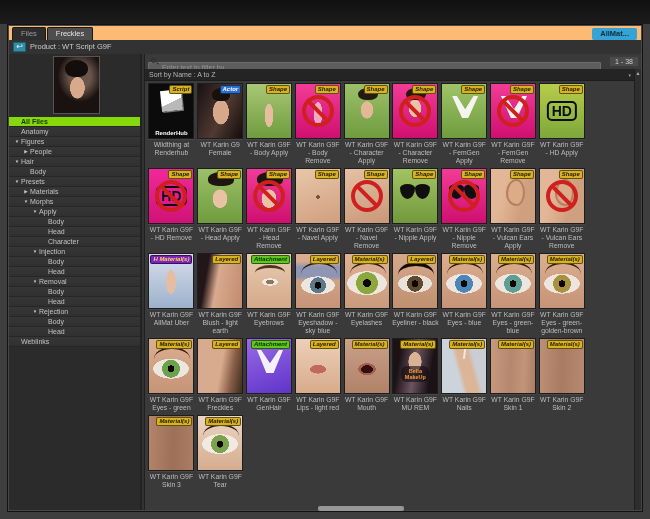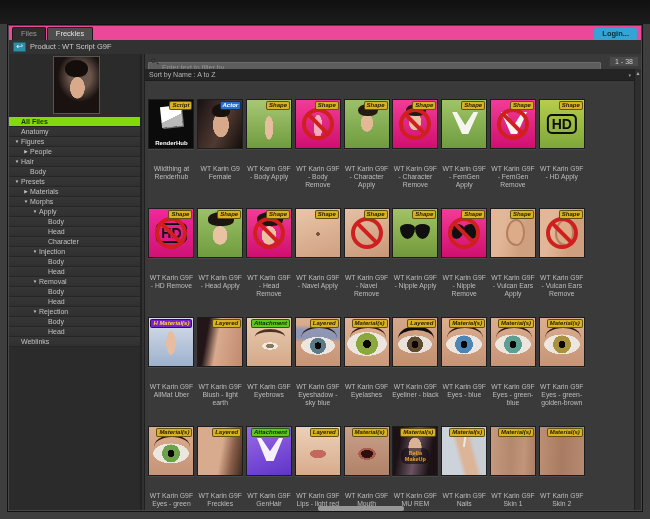--- a/index.html
+++ b/index.html
@@ -1,21 +1,21 @@
 <!DOCTYPE html>
 <html><head>
 <meta charset="utf-8">
 <style>
 *{margin:0;padding:0;box-sizing:border-box}
 html,body{width:650px;height:519px;overflow:hidden}
 body{position:relative;background:#3e3e3e;font-family:"Liberation Sans",sans-serif;-webkit-font-smoothing:antialiased}
 .topstrip{position:absolute;left:0;top:0;width:650px;height:24px;background:linear-gradient(#101010,#1c1c1c)}
 .window{position:absolute;left:7px;top:24px;width:636px;height:488px;background:#323232;border:1px solid #121212;box-shadow:inset 0 0 0 1px #474747}
 
-.tabstrip{position:absolute;left:1px;top:1px;right:1px;height:14px;background:#ec4899;display:flex;align-items:flex-end;padding-left:3px}
+.tabstrip{position:absolute;left:1px;top:1px;right:1px;height:14px;background:#fdba74;display:flex;align-items:flex-end;padding-left:3px}
 .tab{font-size:7.5px;color:#9a9a9a;background:#2d2d2d;padding:2px 8px 2px;border:1px solid #181818;border-bottom:none;border-radius:2px 2px 0 0;margin-right:1px;line-height:8px}
 .tab.active{background:#4e4e4e;color:#e4e4e4}
 .login{position:absolute;right:4px;top:2px;background:#35a3d4;color:#0d2d3d;font-size:7.5px;font-weight:bold;padding:2px 8px;border-radius:2px;line-height:8px}
 
 .toolbar{position:absolute;left:1px;top:15px;right:1px;height:13px;display:flex;align-items:center;gap:4px;padding-left:4px}
 .backbtn{width:13px;height:10px;background:#2f8fa6;border:1px solid #1d6376;border-radius:1px;color:#eaf6ff;font-size:8px;line-height:8px;text-align:center}
 .toolbar-label{font-size:7.5px;color:#c9c9c9}
 
 .sidebar{position:absolute;left:1px;top:29px;width:133px;bottom:1px;background:#2b2b2b;border-right:2px solid #222}
 .preview{position:absolute;left:44px;top:2px;width:47px;height:58px;border:1px solid #555;
@@ -36,21 +36,21 @@
 .mag::after{content:"";position:absolute;left:3.6px;top:4.2px;width:3.4px;height:1.3px;background:#2e2e2e;transform:rotate(45deg)}
 .range{width:30px;text-align:center;font-size:7px;color:#cfcfcf;background:#4a4a4a;border:1px solid #3c3c3c;height:11px;line-height:10px}
 .sortrow{position:absolute;left:0;top:15px;right:7px;height:12px;background:#242424;color:#b4b4b4;font-size:7px;line-height:12px;padding-left:4px;border-bottom:1px solid #1c1c1c}
 .sortrow .caret{position:absolute;right:3px;top:0;font-size:5px;color:#9a9a9a}
 .vrail{position:absolute;right:0;top:15px;width:7px;bottom:0;background:#2e2e2e;border-left:1px solid #1f1f1f}
 .vrail .up{display:block;font-size:5px;line-height:6px;color:#b0b0b0;text-align:center;margin-top:1px}
 .hscroll{position:absolute;left:318px;top:506px;width:86px;height:5px;background:#979797;border-radius:2px}
 
 .grid{position:absolute;left:2px;top:29px;right:8px;display:flex;flex-wrap:wrap;align-content:flex-start}
 .cell{width:48.8px;margin-bottom:3px}
-.thumb{width:46px;height:50px;margin:16px auto;position:relative;border:1px solid #1d1d1d;box-shadow:0 1px 0 rgba(255,255,255,.07);overflow:hidden}
+.thumb{width:46px;height:56px;margin:0 auto;position:relative;border:1px solid #1d1d1d;box-shadow:0 1px 0 rgba(255,255,255,.07);overflow:hidden}
 .badge{position:absolute;top:1px;right:1px;font-size:6px;font-weight:bold;font-style:italic;line-height:7px;padding:0 2px;border-radius:2px;border:1px solid rgba(0,0,0,.55);z-index:5}
 .b-script,.b-shape,.b-layered,.b-material{background:#d9b222;color:#241c00}
 .b-actor{background:#2a6fd4;color:#fff}
 .b-attachment{background:#5ec81e;color:#0c2a00}
 .b-hmaterial{background:#7a22c8;color:#ffd83a}
 .nosign{position:absolute;left:50%;top:50%;width:32px;height:32px;margin:-16px 0 0 -16px;border:4px solid #cf1f1f;border-radius:50%;z-index:4}
 .nosign::before{content:"";position:absolute;left:-3px;top:10px;width:30px;height:4px;background:#cf1f1f;transform:rotate(45deg)}
 .cell-label{font-size:6.8px;line-height:8px;color:#bdbdbd;text-align:center;margin-top:2px;padding:0 1px;min-height:16px;word-wrap:break-word}
 .thumbtext{position:absolute;left:0;right:0;bottom:2px;text-align:center;font-size:6px;font-weight:bold;color:#fff;z-index:3}
 
@@ -111,21 +111,21 @@
 </style>
 </head>
 <body>
 
 <div class="topstrip"></div>
 
 <div class="window">
   <div class="tabstrip">
     <div class="tab">Files</div>
     <div class="tab active">Freckles</div>
-    <div class="login">Login...</div>
+    <div class="login">AllMat...</div>
   </div>
 
   <div class="toolbar">
     <div class="backbtn">↩</div>
     <div class="toolbar-label">Product : WT Script G9F</div>
   </div>
 
   <div class="sidebar">
     <div class="preview"></div>
     <div class="tree">

